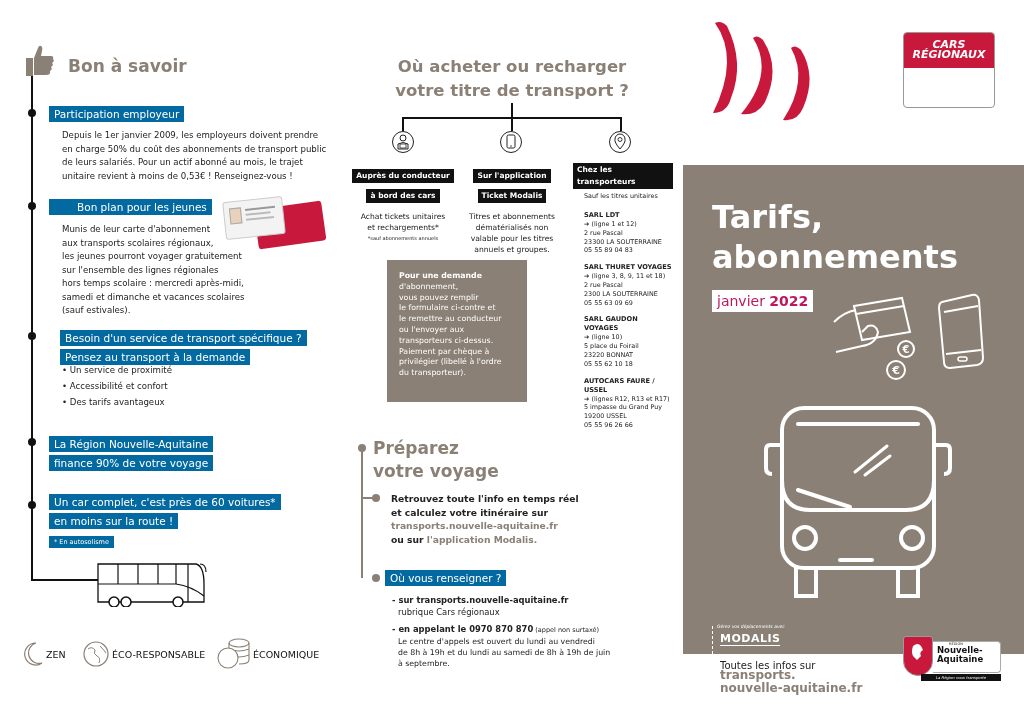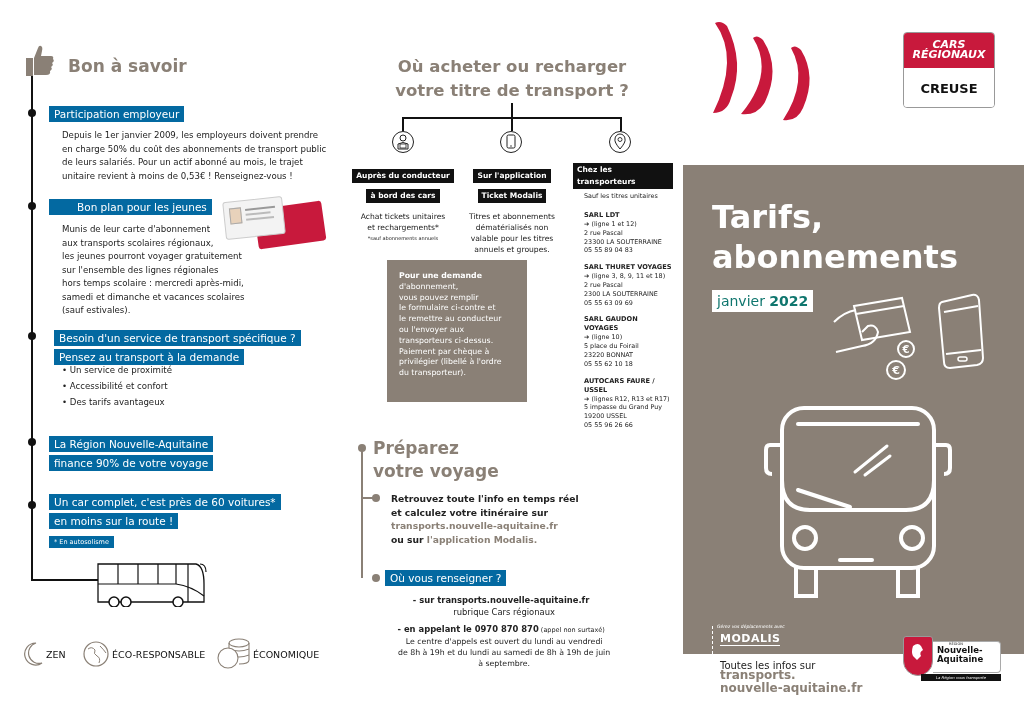--- a/index.html
+++ b/index.html
@@ -61,21 +61,21 @@
     <div style="position:absolute; left:34px; top:10px; width:68px; height:40px; background:#c8193c; border-radius:3px; transform:rotate(-8deg);"></div>
     <div style="position:absolute; left:2px; top:4px; width:60px; height:38px; background:#f3f3f3; border:1px solid #ccc; border-radius:3px; transform:rotate(-6deg);">
       <div style="position:absolute; left:5px; top:6px; width:12px; height:16px; background:#e8d2bb; border:1px solid #aaa;"></div>
       <div style="position:absolute; left:21px; top:8px; width:30px; height:2px; background:#999;"></div>
       <div style="position:absolute; left:21px; top:13px; width:25px; height:2px; background:#bbb;"></div>
       <div style="position:absolute; left:21px; top:18px; width:28px; height:2px; background:#bbb;"></div>
     </div>
   </div>
 
   <div class="dot" style="left:28px; top:332px;"></div>
-  <div class="abs" style="left:54px; top:327px;">
+  <div class="abs" style="left:60px; top:327px;">
     <div class="tag">Besoin d'un service de transport spécifique ?</div><br>
     <div class="tag">Pensez au transport à la demande</div>
   </div>
   <ul class="abs bullets" style="left:62px; top:362px;">
     <li>Un service de proximité</li>
     <li>Accessibilité et confort</li>
     <li>Des tarifs avantageux</li>
   </ul>
 
   <div class="dot" style="left:28px; top:438px;"></div>
@@ -242,21 +242,21 @@
   <div class="gdot" style="left:372px; top:494px;"></div>
   <div class="abs" style="left:391px; top:492px; font-size:9.2px; line-height:13.5px; font-weight:bold;">
     <div>Retrouvez toute l'info en temps réel</div>
     <div>et calculez votre itinéraire sur</div>
     <div class="gray">transports.nouvelle-aquitaine.fr</div>
     <div><span>ou sur </span><span class="gray">l'application Modalis.</span></div>
   </div>
 
   <div class="gdot" style="left:372px; top:574px;"></div>
   <div class="abs tag" style="left:385px; top:570px;">Où vous renseigner ?</div>
-  <div class="abs" style="left:392px; top:594px; font-size:8.4px; line-height:12px;text-align:center;">
+  <div class="abs" style="left:392px; top:594px; font-size:8.4px; line-height:12px;">
     <div style="font-weight:bold;">- sur transports.nouvelle-aquitaine.fr</div>
     <div style="padding-left:6px;">rubrique Cars régionaux</div>
     <div style="margin-top:5px;"><span style="font-weight:bold;">- en appelant le 0970 870 870</span><span style="font-size:6.5px;"> (appel non surtaxé)</span></div>
     <div style="padding-left:6px; font-size:7.8px; line-height:11px;">Le centre d'appels est ouvert du lundi au vendredi</div>
     <div style="padding-left:6px; font-size:7.8px; line-height:11px;">de 8h à 19h et du lundi au samedi de 8h à 19h de juin</div>
     <div style="padding-left:6px; font-size:7.8px; line-height:11px;">à septembre.</div>
   </div>
 </div>
 
 <div>
@@ -265,30 +265,29 @@
     <path d="M10 5 Q35 40 8 95 Q22 95 26 80 Q40 45 22 8 Q16 2 10 5z" fill="#c8193c"></path>
     <path d="M48 20 Q70 55 36 96 Q52 98 60 84 Q76 50 58 22 Q52 16 48 20z" fill="#c8193c"></path>
     <path d="M86 30 Q104 62 78 102 Q92 104 98 90 Q112 58 96 32 Q90 26 86 30z" fill="#c8193c"></path>
   </svg>
 
   <div class="abs" style="left:903px; top:32px; width:92px; height:76px; border:1px solid #999; border-radius:4px; overflow:hidden;">
     <div style="height:35px; background:#c8193c; color:#fff; text-align:center; font-style:italic; font-weight:bold; font-size:11px; line-height:10px; padding-top:7px;">
       <div>CARS</div>
       <div>RÉGIONAUX</div>
     </div>
-    <div style="height:41px; background:#fff; color:#111; text-align:center; font-weight:bold; font-size:13px; line-height:41px;">CREUSE</div>
   </div>
 
   <div class="abs" style="left:683px; top:165px; width:341px; height:489px; background:#8a8076;"></div>
 
   <div class="abs" style="left:712px; top:197px; color:#fff; font-weight:bold; font-size:32px; line-height:40px;">
     <div>Tarifs,</div>
     <div>abonnements</div>
   </div>
-  <div class="abs" style="left:712px; top:290px; background:#fff; color:#0f766e; font-size:14px; line-height:22px; padding:0 5px;">
+  <div class="abs" style="left:712px; top:290px; background:#fff; color:#be185d; font-size:14px; line-height:22px; padding:0 5px;">
     <span>janvier </span><span style="font-weight:bold;">2022</span>
   </div>
 
   <svg class="abs" style="left:832px; top:292px;" width="85" height="90" viewBox="0 0 85 90">
     <path d="M22 14 L70 6 L78 40 L30 48z" fill="none" stroke="#fff" stroke-width="2"></path>
     <line x1="24" y1="22" x2="72" y2="14" stroke="#fff" stroke-width="2"></line>
     <path d="M2 30 Q12 20 24 18 M4 60 L30 54 Q44 52 46 40 Q44 32 36 34 L30 40" fill="none" stroke="#fff" stroke-width="2"></path>
     <circle cx="74" cy="57" r="8" fill="none" stroke="#fff" stroke-width="2"></circle>
     <text x="74" y="61" font-size="10" text-anchor="middle" fill="#fff" font-weight="bold" font-family="DejaVu Sans, sans-serif">€</text>
     <circle cx="64" cy="78" r="9" fill="none" stroke="#fff" stroke-width="2"></circle>

